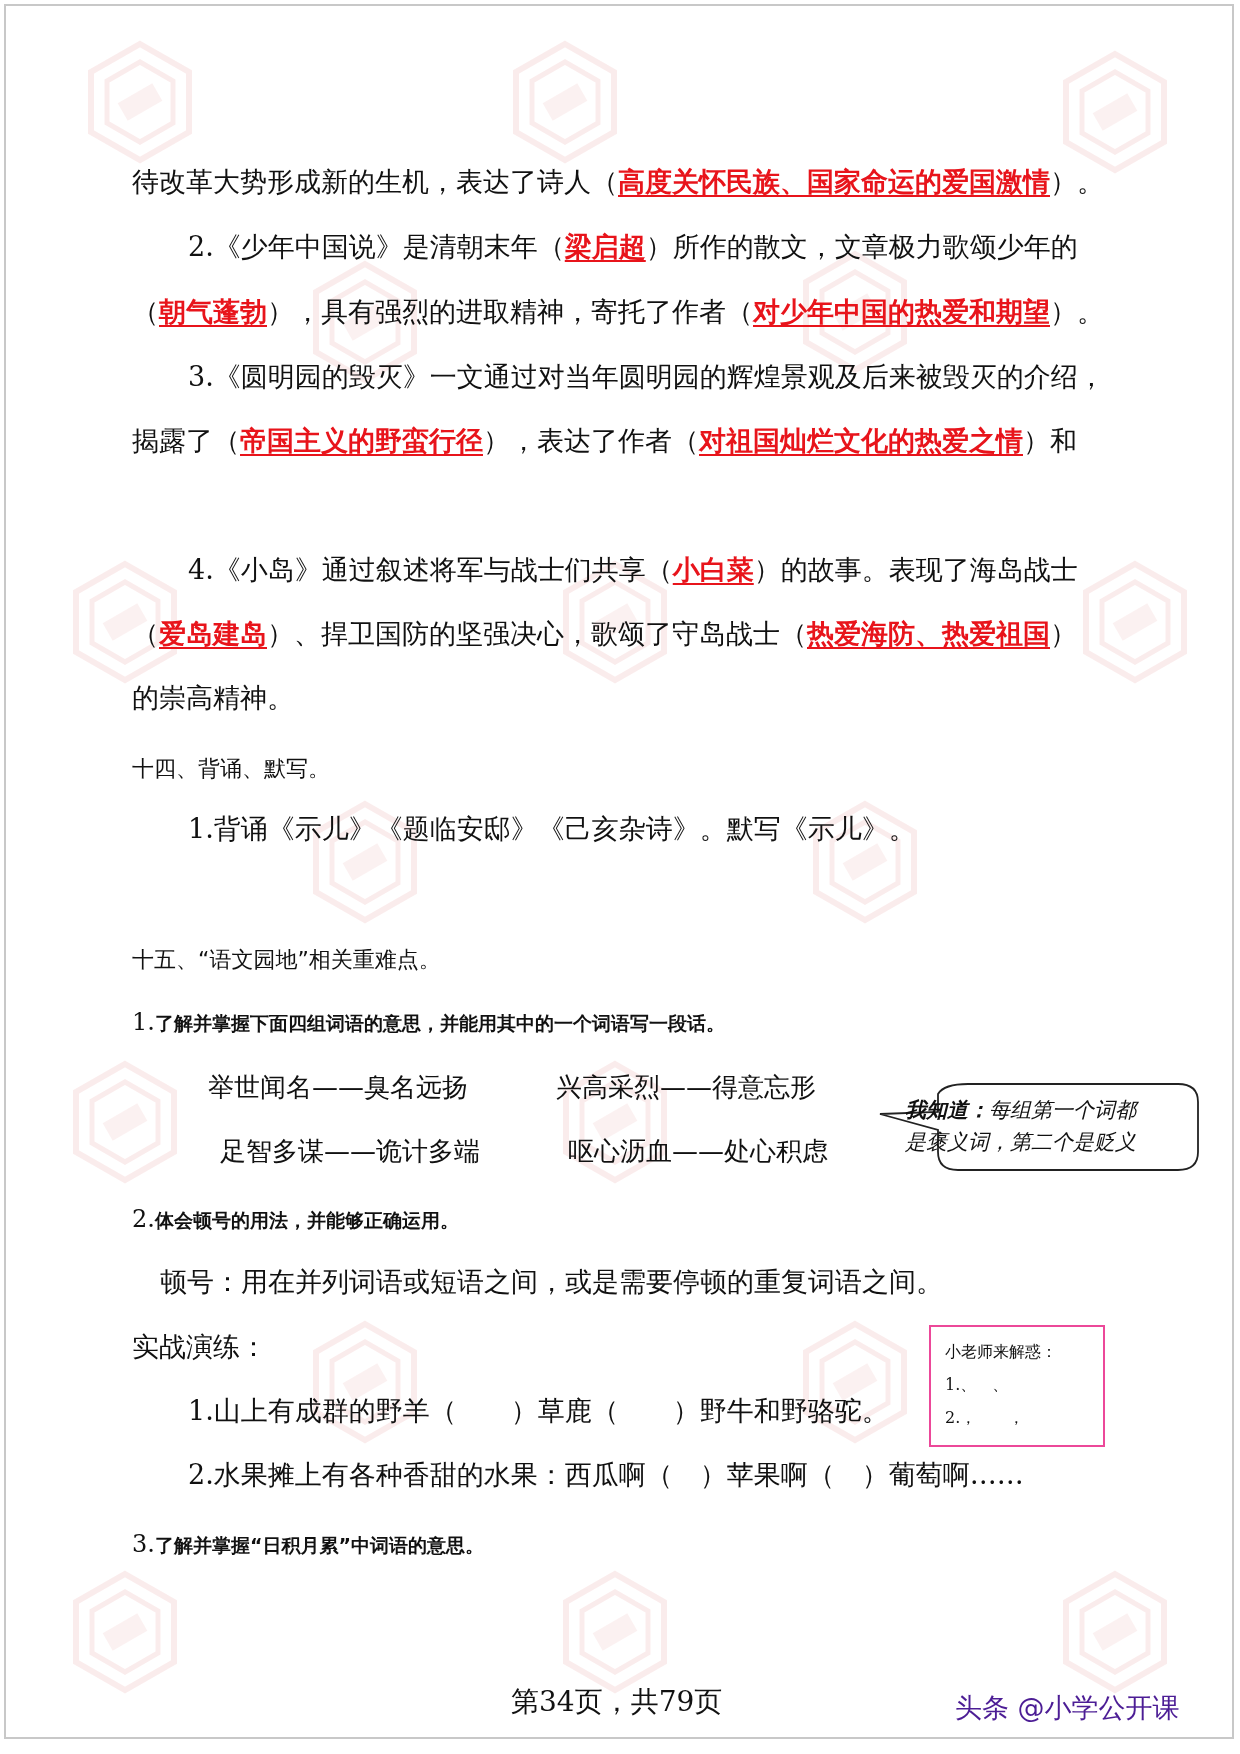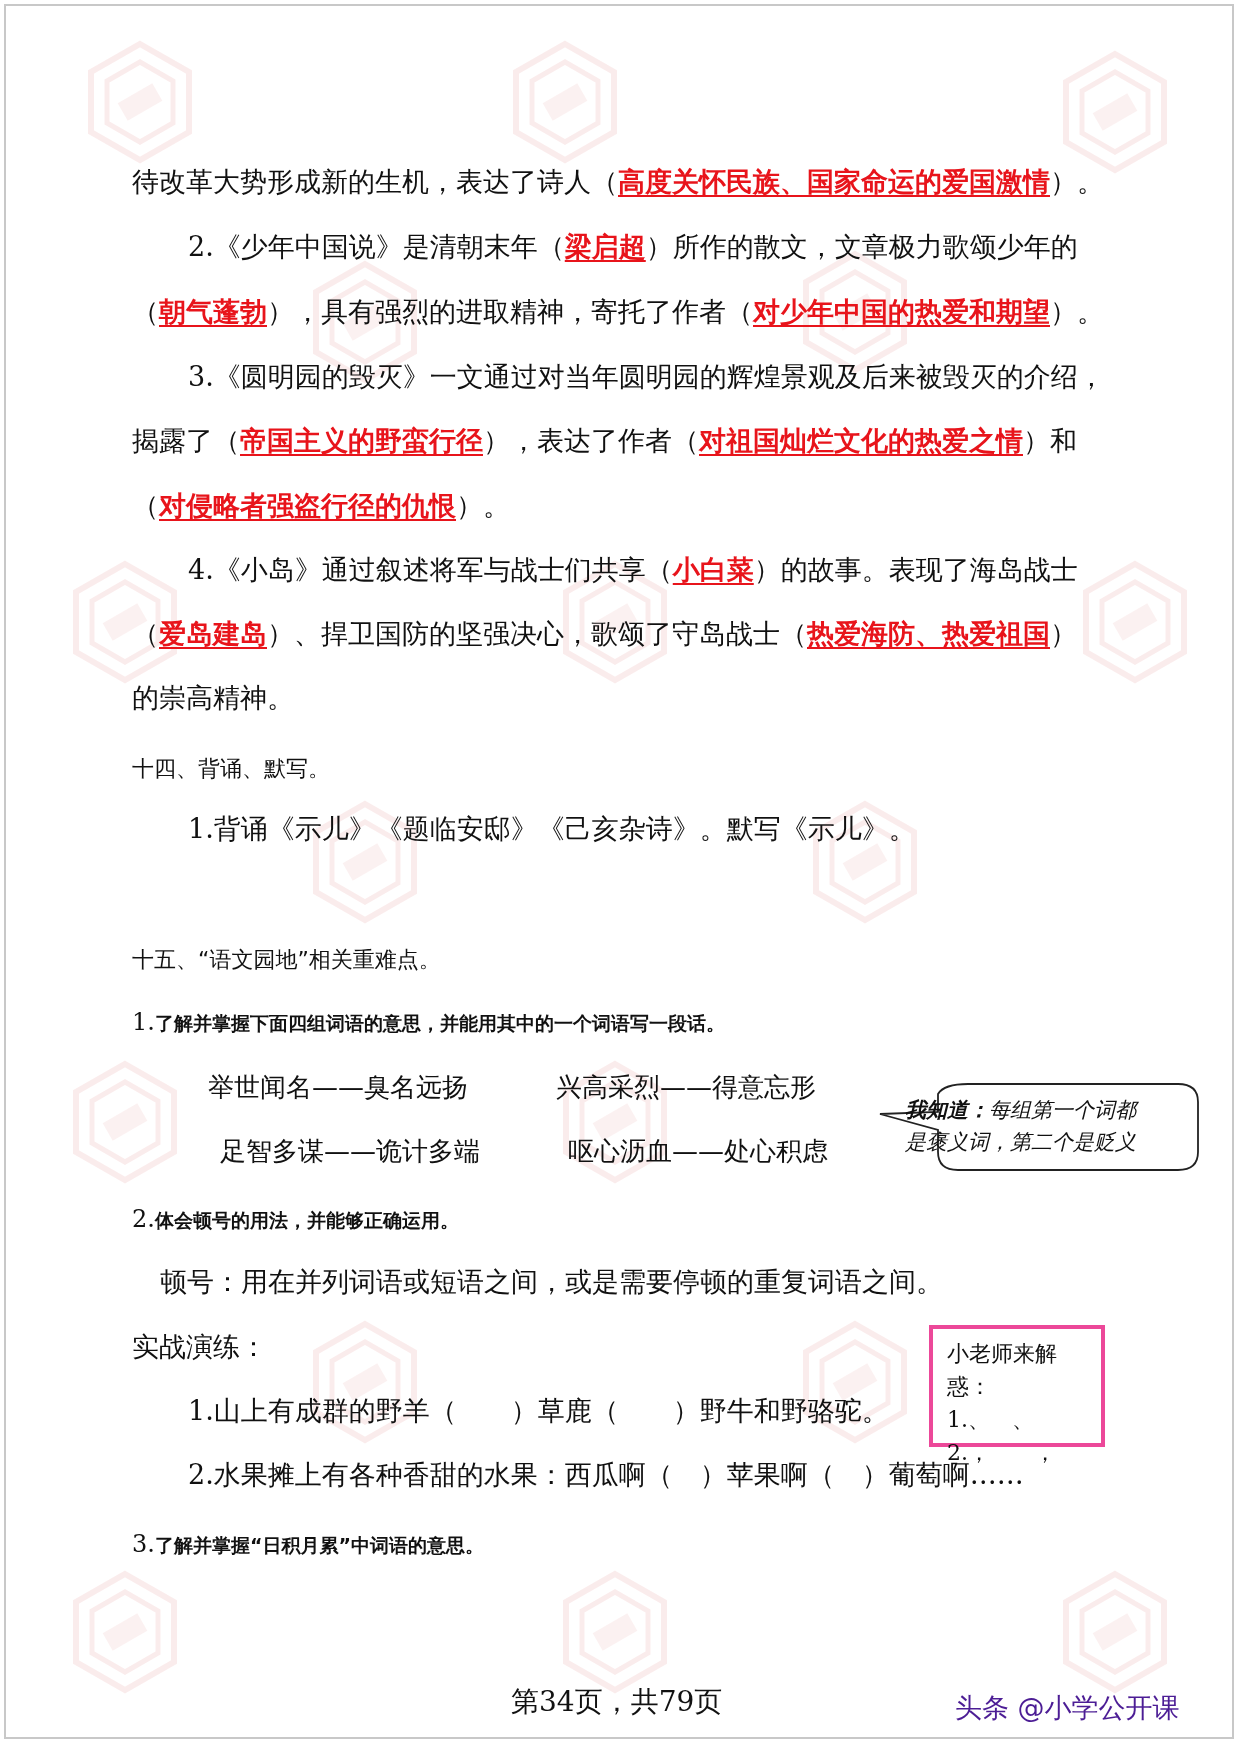--- a/index.html
+++ b/index.html
@@ -8,21 +8,21 @@
   .wm { position: absolute; width: 110px; height: 124px; opacity: 0.5; }
   .line { position: absolute; left: 0; white-space: nowrap; font-size: 27px; line-height: 34px; }
   .ans { color: #e8141b; font-weight: bold; font-family: "DejaVu Sans", "Liberation Sans", sans-serif; text-decoration: underline; text-decoration-thickness: 2px; text-underline-offset: 4px; }
   .heading { font-family: "DejaVu Sans", "Liberation Sans", sans-serif; font-weight: normal; font-size: 22px; }
   .sub { font-family: "DejaVu Sans", "Liberation Sans", sans-serif; font-weight: bold; font-size: 19px; text-align: center; }
   .sub .num { font-family: "DejaVu Serif", serif; font-weight: normal; font-size: 24px; }
   .words { font-family: "DejaVu Sans", "Liberation Sans", sans-serif; font-size: 26px; }
   .bubble { position: absolute; left: 878px; top: 1082px; width: 322px; height: 90px; }
   .bubble-text { position: absolute; left: 905px; top: 1094px; font-size: 21px; line-height: 32px; white-space: nowrap; font-style: italic; }
   .bubble-text b { font-weight: bold; }
-  .tipbox { position: absolute; left: 929px; top: 1325px; width: 176px; height: 122px; border: 4px solid #ec4899; box-sizing: border-box; padding: 8px 14px; font-size: 22px; line-height: 33px; background: #fff; }
+  .tipbox { position: absolute; left: 929px; top: 1325px; width: 176px; height: 122px; border: 2px solid #ec4899; box-sizing: border-box; padding: 8px 14px; font-size: 16px; line-height: 33px; background: #fff; }
   .footer-page { position: absolute; left: 511px; top: 1683px; font-size: 28px; }
   .footer-brand { position: absolute; left: 955px; top: 1690px; font-family: "DejaVu Sans", "Liberation Sans", sans-serif; font-size: 27px; color: #4c1d95; }
 </style>
 </head>
 <body>
 
 <div class="page-frame"></div>
 
 <svg width="0" height="0" style="position:absolute">
   <defs>
@@ -97,23 +97,20 @@
   <div class="line" style="top:295px">
     <span>（</span><span class="ans">朝气蓬勃</span><span>），具有强烈的进取精神，寄托了作者（</span><span class="ans">对少年中国的热爱和期望</span><span>）。</span>
   </div>
 
   <div class="line" style="top:360px;left:56px">
     <span>3.《圆明园的毁灭》一文通过对当年圆明园的辉煌景观及后来被毁灭的介绍，</span>
   </div>
   <div class="line" style="top:424px">
     <span>揭露了（</span><span class="ans">帝国主义的野蛮行径</span><span>），表达了作者（</span><span class="ans">对祖国灿烂文化的热爱之情</span><span>）和</span>
   </div>
-  <div class="line" style="top:489px">
-    <span>（</span><span class="ans">对侵略者强盗行径的仇恨</span><span>）。</span>
-  </div>
 
   <div class="line" style="top:553px;left:56px">
     <span>4.《小岛》通过叙述将军与战士们共享（</span><span class="ans">小白菜</span><span>）的故事。表现了海岛战士</span>
   </div>
   <div class="line" style="top:617px">
     <span>（</span><span class="ans">爱岛建岛</span><span>）、捍卫国防的坚强决心，歌颂了守岛战士（</span><span class="ans">热爱海防、热爱祖国</span><span>）</span>
   </div>
   <div class="line" style="top:681px">
     <span>的崇高精神。</span>
   </div>

